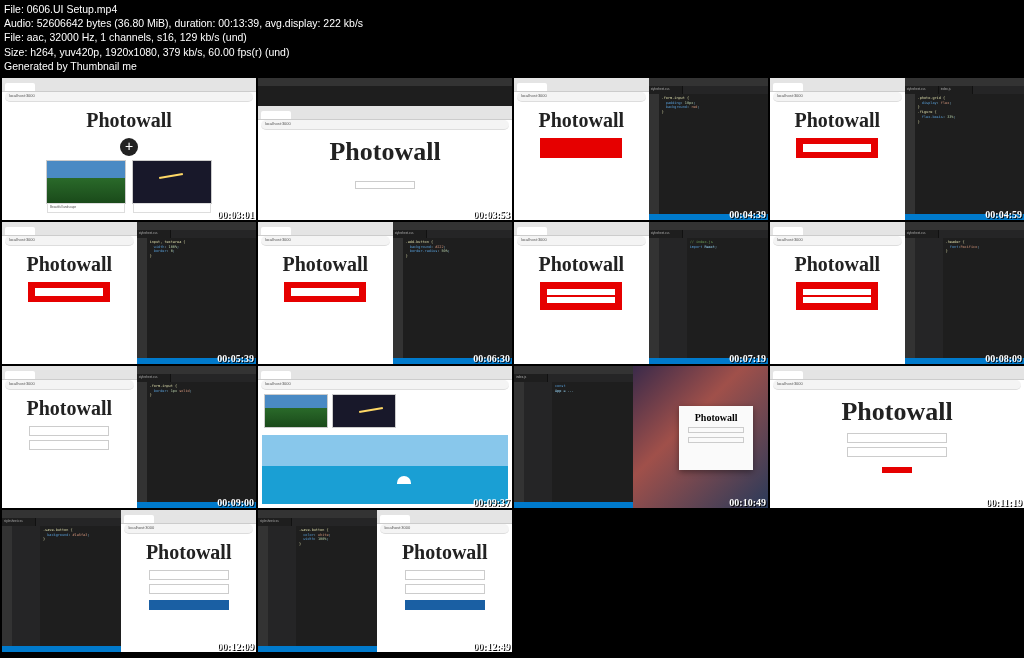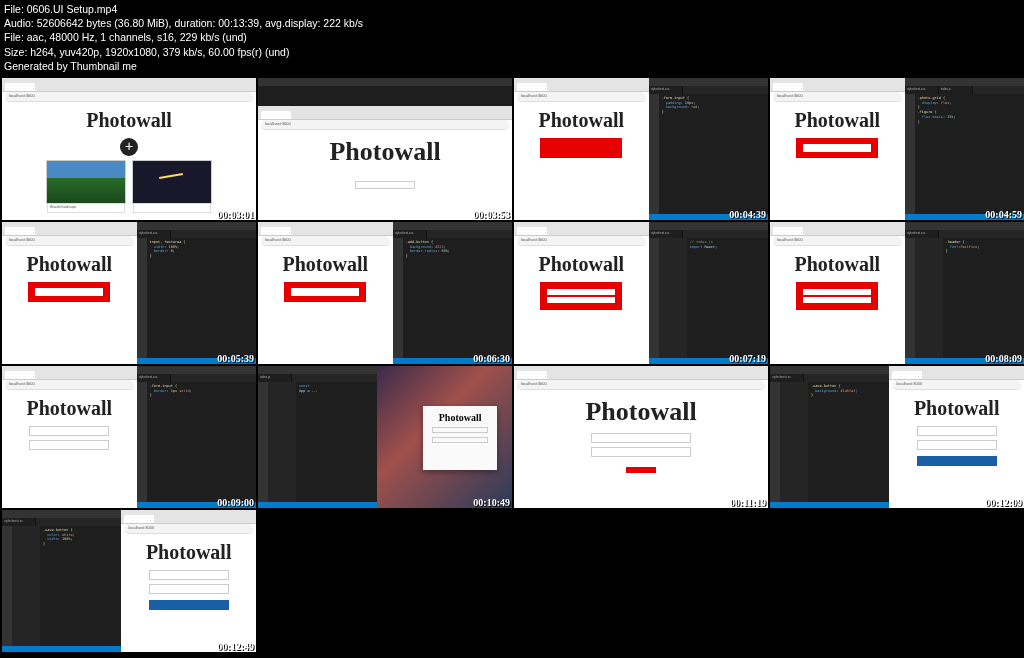--- a/index.html
+++ b/index.html
@@ -254,21 +254,21 @@
 <div class="header-info">
   <span>File:</span>
   <span>0606.UI Setup.mp4</span><br>
   <span>Audio:</span>
   <span>52606642 bytes (36.80 MiB),</span>
   <span>duration:</span>
   <span>00:13:39,</span>
   <span>avg.display:</span>
   <span>222 kb/s</span><br>
   <span>File:</span>
-  <span>aac, 48000 Hz, 1 channels, s16, 229 kb/s (und)</span><br>
+  <span>aac, 32000 Hz, 1 channels, s16, 129 kb/s (und)</span><br>
   <span>Size:</span>
   <span>h264, yuv420p, 1920x1080, 379 kb/s, 60.00 fps(r) (und)</span><br>
   <span>Generated by Thumbnail me</span>
 </div>
 
 <div class="grid">
 
   <div class="cell">
     <div class="full-browser">
       <div class="browser-chrome">
@@ -525,20 +525,36 @@
           <span class="cl p">.form-input {</span>
           <span class="cl">  <span class="k">border</span>: <span class="n">1px</span> <span class="s">solid</span>;</span>
           <span class="cl p">}</span>
         </div>
       </div>
       <div class="ide-status"></div>
     </div>
     <div class="timestamp">00:09:00</div>
   </div>
 
+  <div class="cell">
+    <div class="full-browser">
+      <div class="browser-chrome">
+          <div class="browser-tab"></div>
+        </div>
+      <div class="browser-addr">localhost:3000</div>
+      <div style="display:flex; gap:4px; padding:3px 6px;">
+        <div class="thumb land1" style="width:64px;height:34px;"></div>
+        <div class="thumb land2" style="width:64px;height:34px;"></div>
+      </div>
+      <div class="bigphoto">
+        <div class="umbrella"></div>
+      </div>
+    </div>
+    <div class="timestamp">00:09:37</div>
+  </div>
 
   <div class="cell">
     <div class="pane-ide" style="left:0;width:47%;right:auto;">
       <div class="ide-top"></div>
         <div class="ide-tabs">
           <div class="ide-tab">index.js</div>
         </div>
       <div class="ide-body">
           <div class="ide-activity"></div>
           <div class="ide-side"></div>

